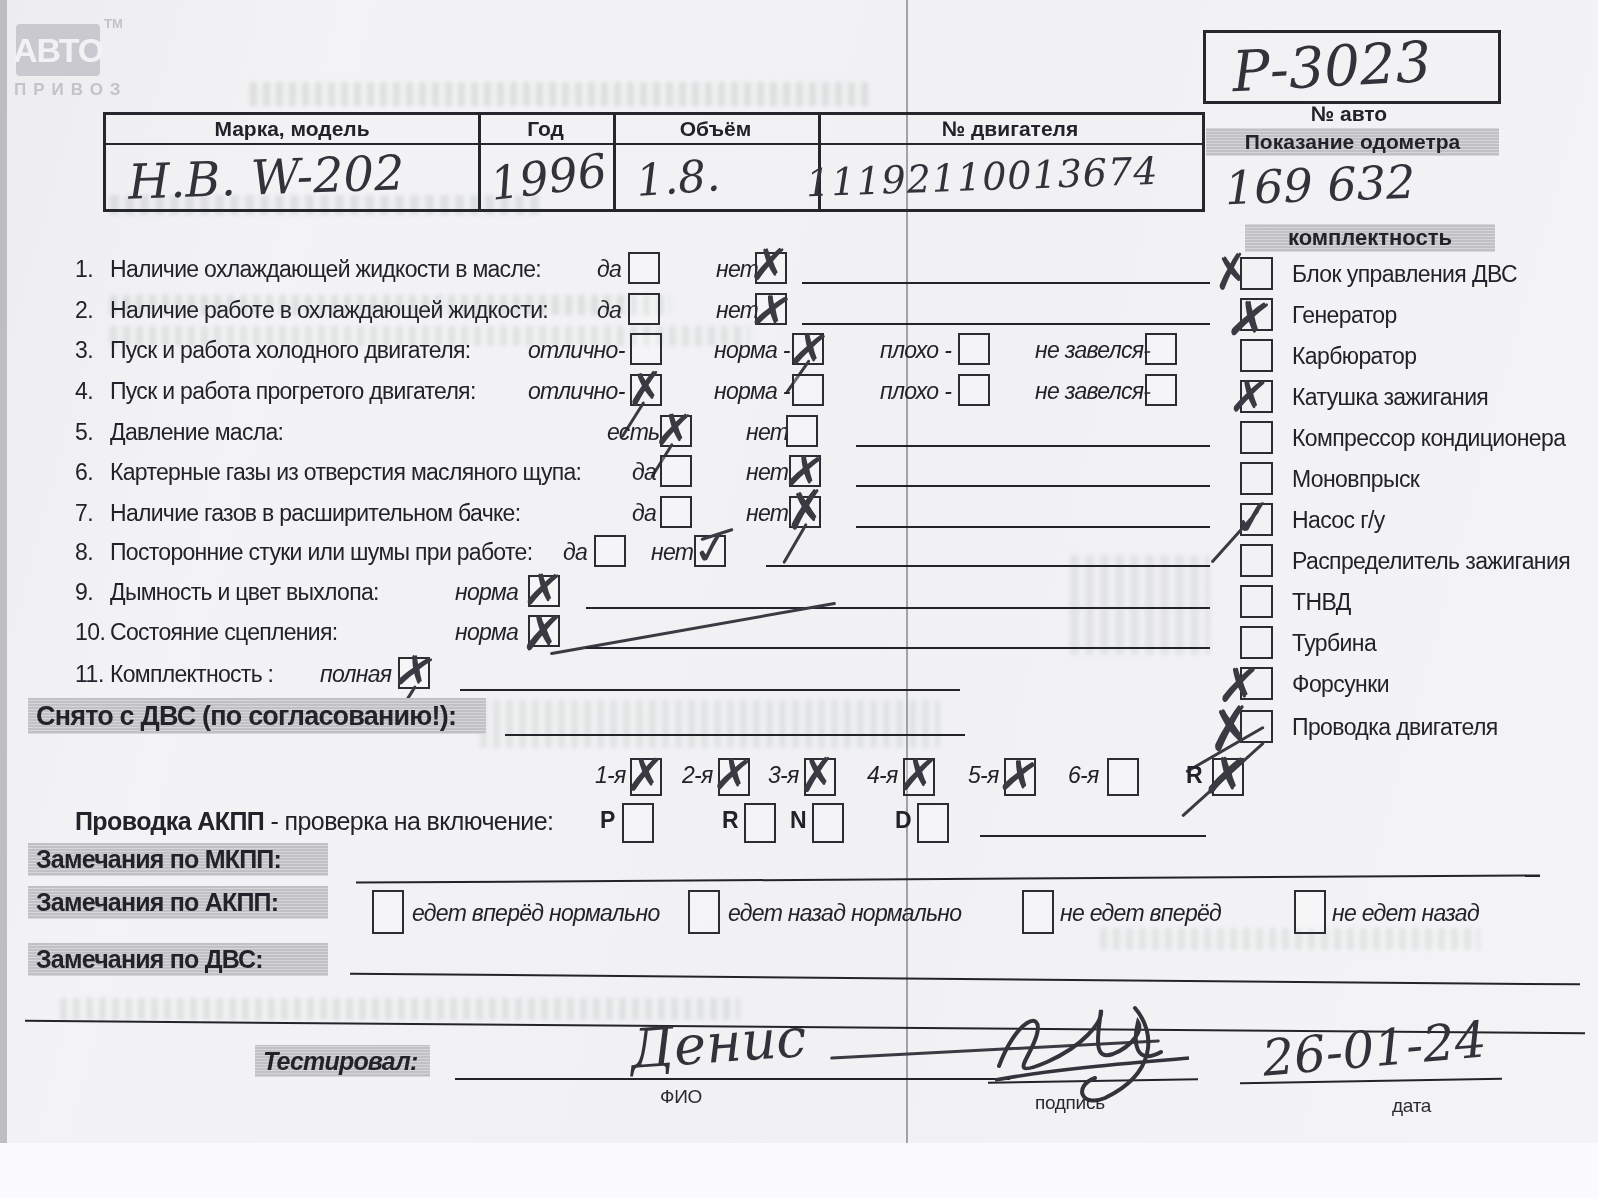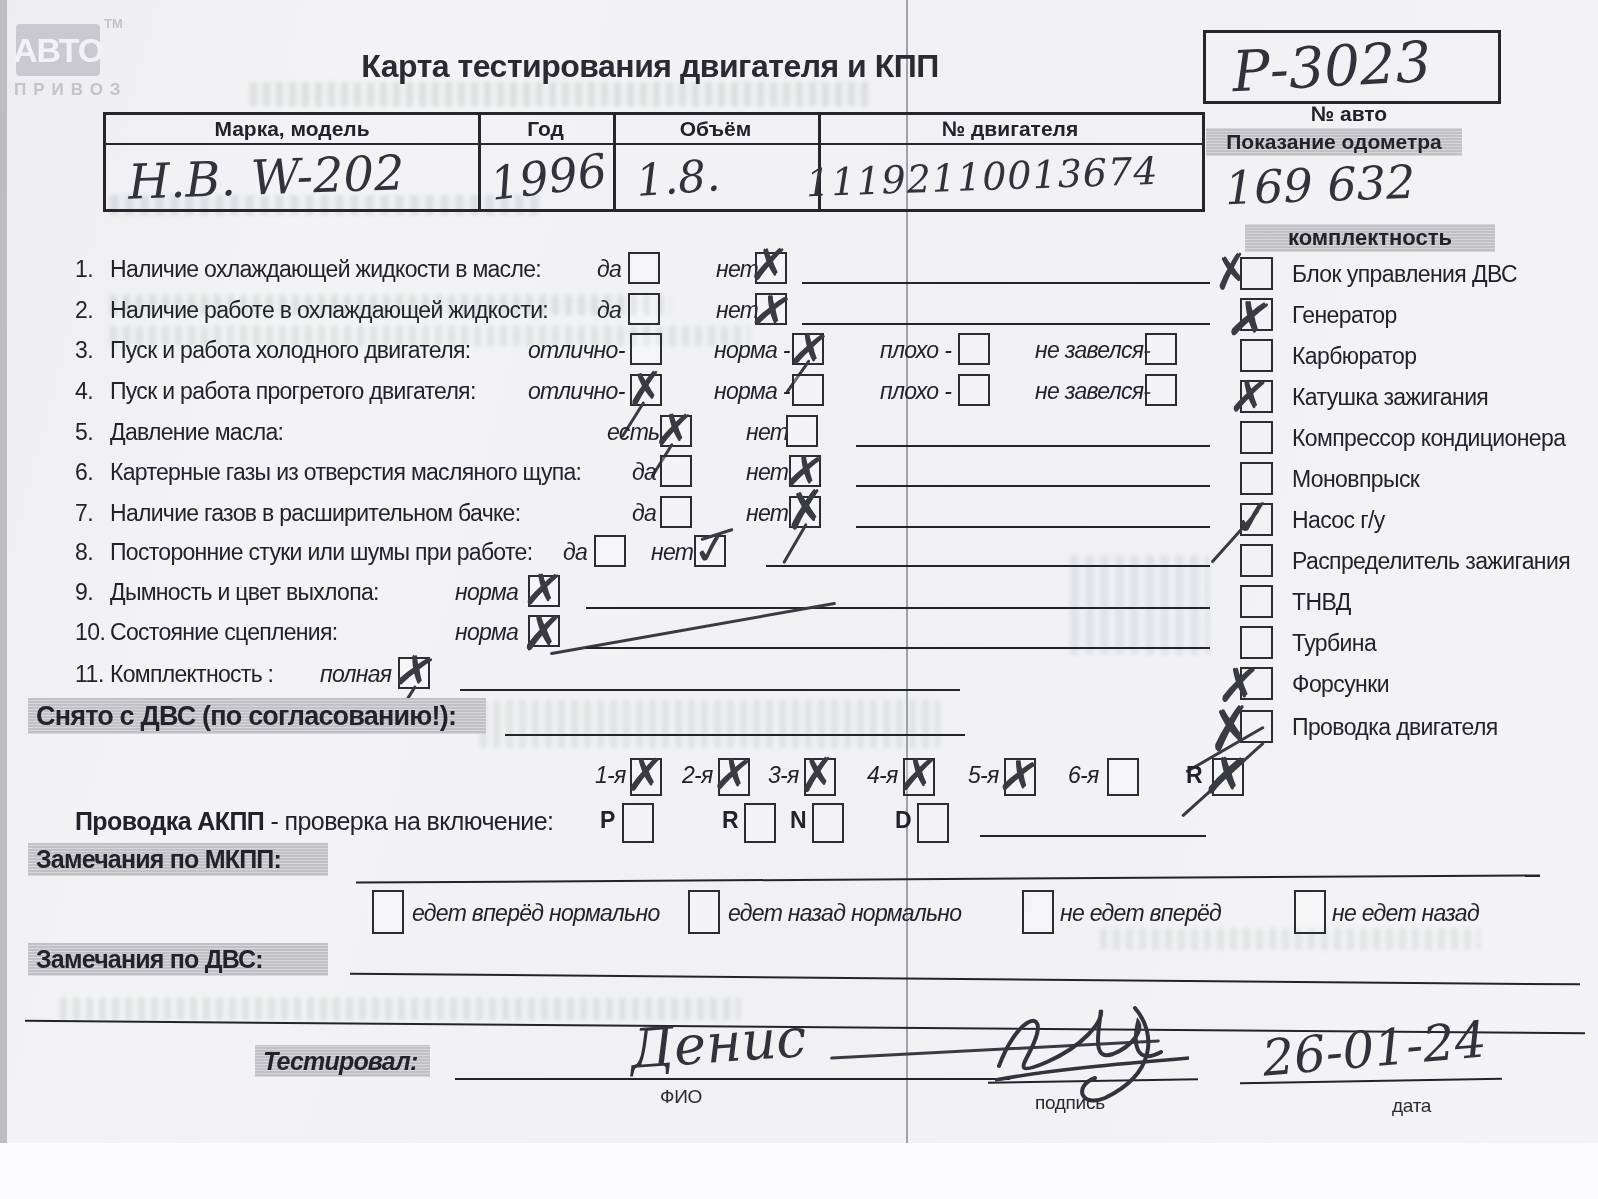--- a/index.html
+++ b/index.html
@@ -16,21 +16,21 @@
   .logo-word{font-weight:bold;font-size:34px;letter-spacing:-1px;color:#f2f2f5;}
   .logo-tm{position:absolute;left:104px;top:16px;font-size:13px;color:#c2c2c8;font-weight:bold;}
   .logo-sub{position:absolute;left:14px;top:80px;font-size:17px;letter-spacing:7px;color:#c3c3c9;font-weight:bold;}
 
   .title{position:absolute;left:300px;top:48px;width:700px;text-align:center;
          font-size:32px;font-weight:bold;letter-spacing:-0.5px;color:#2a2a31;}
 
   
   .carnum-box{position:absolute;left:1203px;top:30px;width:292px;height:68px;border:3px solid #26262d;}
   .carnum-label{position:absolute;left:1203px;top:102px;width:292px;text-align:center;font-size:21px;font-weight:bold;}
-  .odo-bar{position:absolute;left:1206px;top:128px;width:256px;height:28px;}
+  .odo-bar{position:absolute;left:1206px;top:128px;width:293px;height:28px;}
   .odo-value{position:absolute;left:1225px;top:158px;}
 
   .bar{background:#c9c9cd;background-image:repeating-linear-gradient(0deg,rgba(255,255,255,.25) 0 1px,rgba(0,0,0,.04) 1px 3px);
        font-weight:bold;display:flex;align-items:center;padding:0 8px;box-sizing:border-box;}
   .odo-bar{font-size:21px;justify-content:center;}
 
   
   .itable{position:absolute;left:103px;top:112px;width:1102px;height:100px;border:3px solid #26262d;box-sizing:border-box;}
   .ith{position:absolute;top:0;height:30px;border-bottom:2.5px solid #26262d;box-sizing:border-box;
        display:flex;align-items:center;justify-content:center;font-size:21px;font-weight:bold;}
@@ -78,21 +78,20 @@
   <div class="bleed" style="left:480px;top:700px;width:460px;height:48px;opacity:.12"></div>
   <div class="bleed" style="left:60px;top:998px;width:680px;height:22px;opacity:.14"></div>
   <div class="bleed" style="left:1100px;top:928px;width:380px;height:22px;opacity:.12"></div>
 
   <div class="logo-box">
     <span class="logo-word">АВТО</span>
   </div>
   <span class="logo-tm">ТМ</span>
   <span class="logo-sub">ПРИВОЗ</span>
 
-  <div class="title">Карта тестирования двигателя  и КПП</div>
 
   <div class="carnum-box"></div>
   <span class="hand" style="position:absolute;left:1232px;top:34px;font-size:56px;transform:rotate(-3deg)">Р-3023</span>
   <div class="carnum-label">№ авто</div>
   <div class="odo-bar bar">Показание одометра</div>
   <span class="hand odo-value" style="font-size:46px;transform:rotate(-2deg)">169 632</span>
 
   <div class="itable">
     <div class="ith" style="left:0;width:372px">Марка, модель</div>
     <div class="ith" style="left:372px;width:135px">Год</div>
@@ -338,20 +337,21 @@
     <span class="opt" style="left:790px;font-style:normal;font-weight:bold">N</span>
     <span class="cb" style="left:812px;height:40px"></span>
     <span class="opt" style="left:895px;font-style:normal;font-weight:bold">D</span>
     <span class="cb" style="left:917px;height:40px"></span>
     <span class="hline" style="left:980px;width:226px;top:28px"></span>
   </div>
 
   <div class="remark-bar bar" style="top:843px">Замечания по МКПП:</div>
   <span class="hline" style="left:356px;width:1184px;top:878px;transform:rotate(-0.35deg)"></span>
 
+  <div class="remark-bar bar" style="top:886px">Замечания по АКПП:</div>
   <div class="crow" style="top:894px">
     <span class="cb cb-tall" style="left:372px"></span>
     <span class="opt" style="left:412px;top:6px">едет вперёд нормально</span>
     <span class="cb cb-tall" style="left:688px"></span>
     <span class="opt" style="left:728px;top:6px">едет назад нормально</span>
     <span class="cb cb-tall" style="left:1022px"></span>
     <span class="opt" style="left:1060px;top:6px">не едет вперёд</span>
     <span class="cb cb-tall" style="left:1294px"></span>
     <span class="opt" style="left:1332px;top:6px">не едет назад</span>
   </div>

